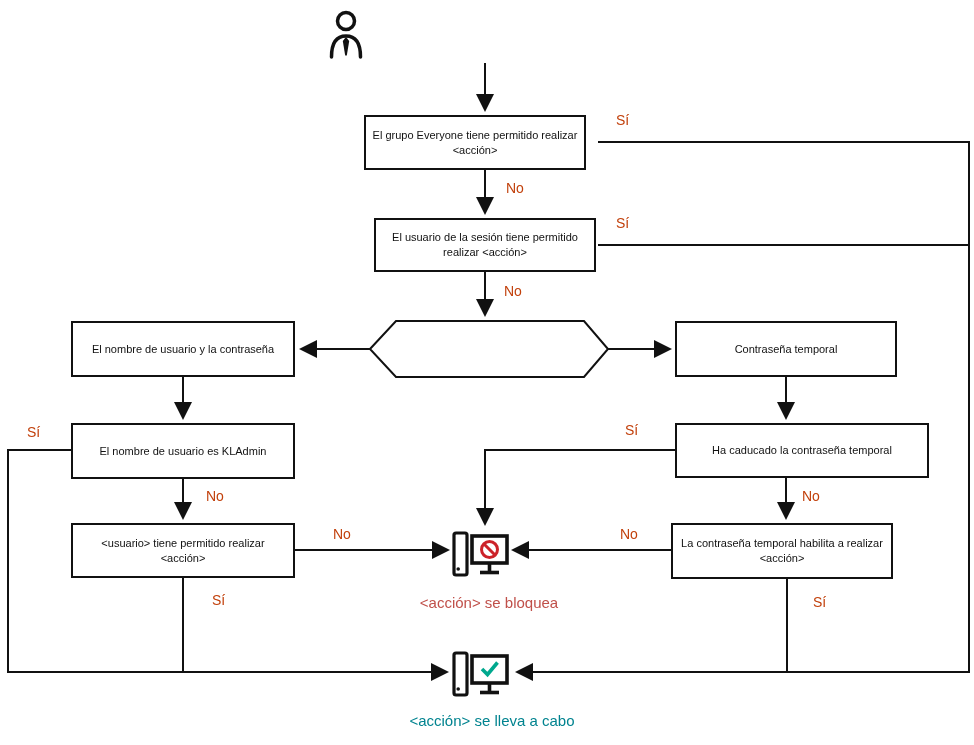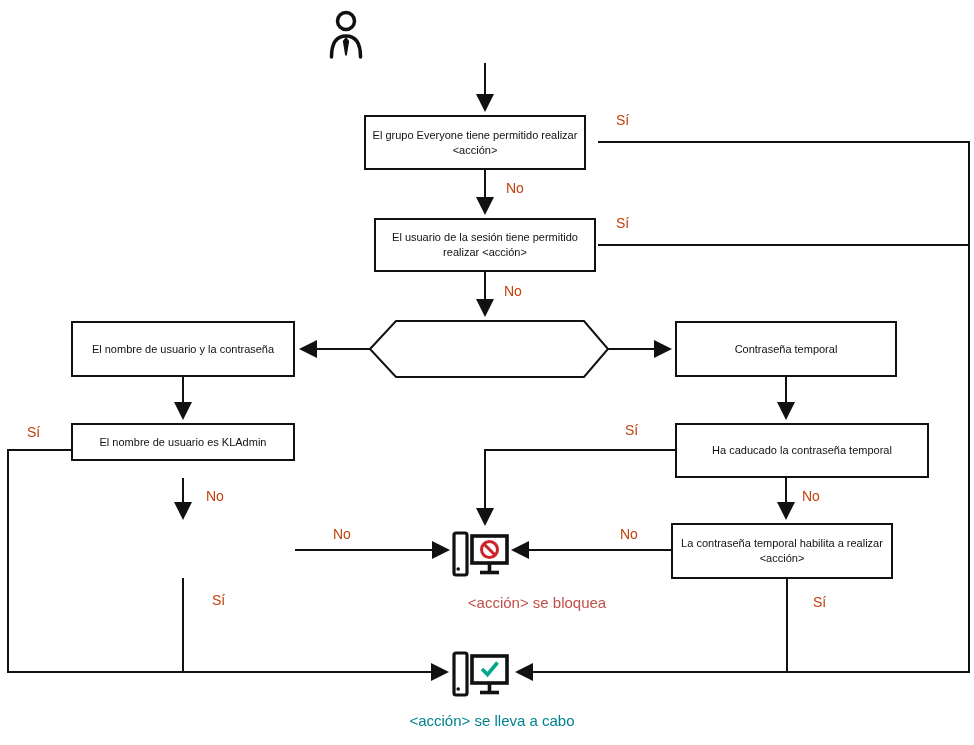--- a/index.html
+++ b/index.html
@@ -15,21 +15,21 @@
   }
   .node.noborder{border:none;background:transparent;}
   .pill{border-radius:24px;}
   .lbl{
     position:absolute;font-size:14px;color:#c2410c;white-space:nowrap;
   }
   .outcome{
     position:absolute;font-size:15px;white-space:nowrap;text-align:center;
     transform:translateX(-50%);
   }
-  .outcome.blocked{color:var(--blocked_text,#c0504a);margin-left:48px;}
+  .outcome.blocked{color:var(--blocked_text,#c0504a);}
   .outcome.performed{color:var(--success_text,#00838f);}
   .icon{position:absolute;}
   .stroke-line{stroke:var(--line,#111);stroke-width:2;fill:none;}
   .sign-blocked{stroke:var(--blocked_sign,#cc2229);}
   .sign-success{stroke:var(--success_sign,#00a88e);}
 </style>
 </head>
 <body>
 
 <div id="stage">
@@ -70,22 +70,23 @@
   <svg class="icon" style="left:328px;top:10px" width="36" height="50" viewBox="0 0 36 50">
     <circle cx="18" cy="11" r="8.5" fill="none" stroke="#111" stroke-width="3.5"></circle>
     <path d="M3.5,47 C3.5,32 9,26 18,26 C27,26 32.5,32 32.5,47" fill="none" stroke="#111" stroke-width="3.5" stroke-linecap="round"></path>
     <path d="M18,27 L14.8,31 L17.2,45.5 L18.8,45.5 L21.2,31 Z" fill="#111"></path>
   </svg>
 
   <div class="node" style="left:364px;top:115px;width:222px;height:55px">El grupo Everyone tiene permitido realizar &lt;acción&gt;</div>
   <div class="node" style="left:374px;top:218px;width:222px;height:54px">El usuario de la sesión tiene permitido realizar &lt;acción&gt;</div>
   <div class="node" style="left:71px;top:321px;width:224px;height:56px">El nombre de usuario y la contraseña</div>
   <div class="node" style="left:675px;top:321px;width:222px;height:56px">Contraseña temporal</div>
-  <div class="node" style="left:71px;top:423px;width:224px;height:38px">El nombre de usuario es KLAdmin</div>
+  <div class="node" style="left:71px;top:423px;width:224px;height:56px">El nombre de usuario es KLAdmin</div>
   <div class="node" style="left:675px;top:423px;width:254px;height:55px">Ha caducado la contraseña temporal</div>
+  <div class="node" style="left:71px;top:523px;width:224px;height:55px">&lt;usuario&gt; tiene permitido realizar &lt;acción&gt;</div>
   <div class="node" style="left:671px;top:523px;width:222px;height:56px">La contraseña temporal habilita a realizar &lt;acción&gt;</div>
 
   <span class="lbl" style="left:616px;top:112px">Sí</span>
   <span class="lbl" style="left:506px;top:180px">No</span>
   <span class="lbl" style="left:616px;top:215px">Sí</span>
   <span class="lbl" style="left:504px;top:283px">No</span>
   <span class="lbl" style="left:27px;top:424px">Sí</span>
   <span class="lbl" style="left:206px;top:488px">No</span>
   <span class="lbl" style="left:333px;top:526px">No</span>
   <span class="lbl" style="left:212px;top:592px">Sí</span>

